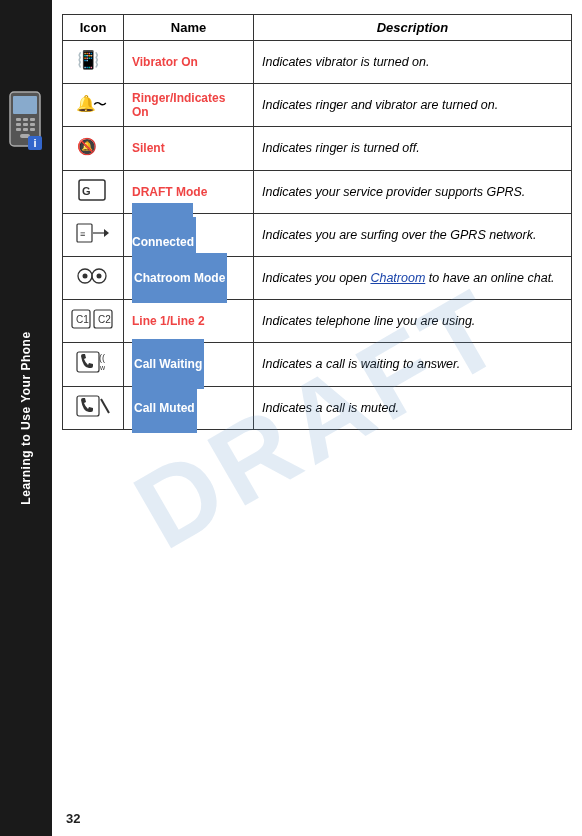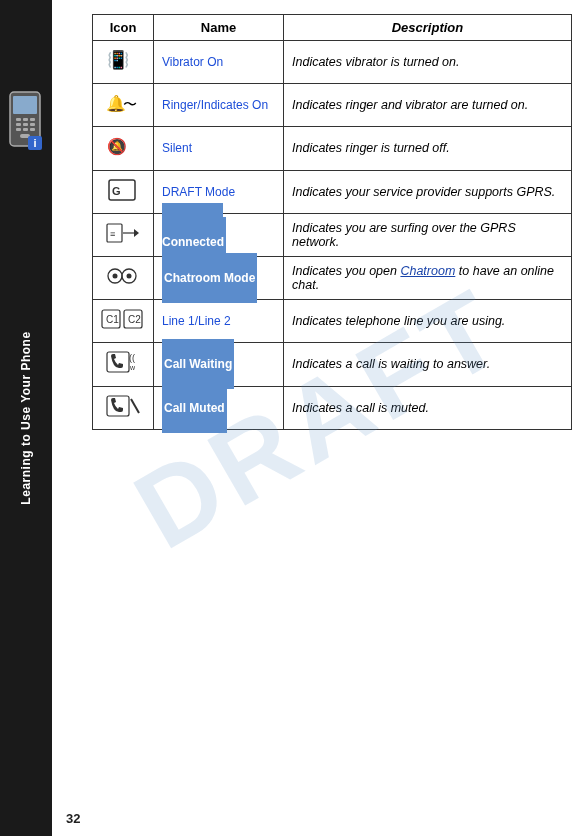--- a/index.html
+++ b/index.html
@@ -40,21 +40,20 @@
     }
 
     
     .main {
       position: absolute;
       left: 52px;
       top: 0;
       right: 0;
       bottom: 0;
       padding: 14px 10px 14px 10px;
-      margin-left: 30px;
     }
 
     
     table {
       width: 100%;
       border-collapse: collapse;
       border: 1.5px solid #333;
     }
 
     thead tr {
@@ -92,23 +91,23 @@
 
     .name-highlight {
       background-color: #5B8CCC;
       color: #ffffff;
       font-weight: bold;
       padding: 18px 2px;
       font-size: 12px;
     }
 
     .name-plain {
-      font-weight: normal;
+      font-weight: bold;
       font-size: 12px;
-      color: #1d4ed8;
+      color: #ef4444;
     }
 
     .icon-cell {
       font-size: 16px;
       text-align: center;
       line-height: 1.2;
     }
 
     
     .page-num {

